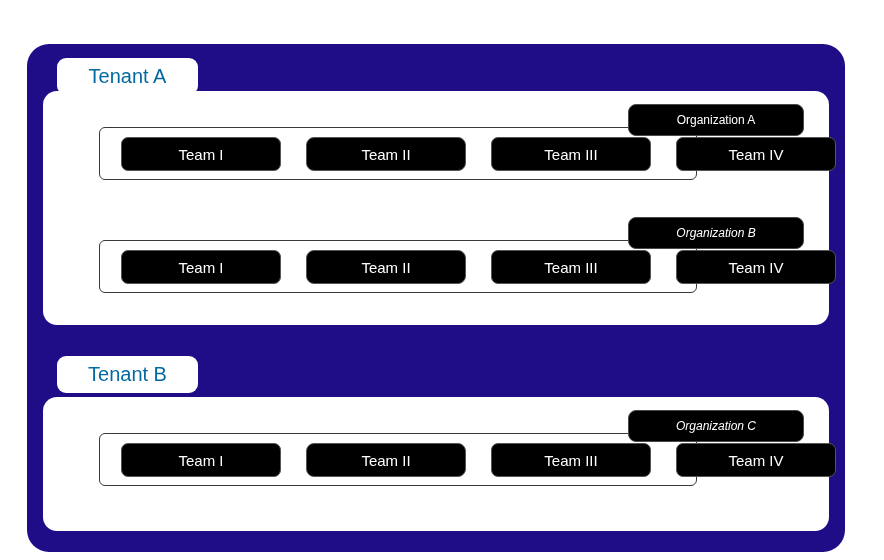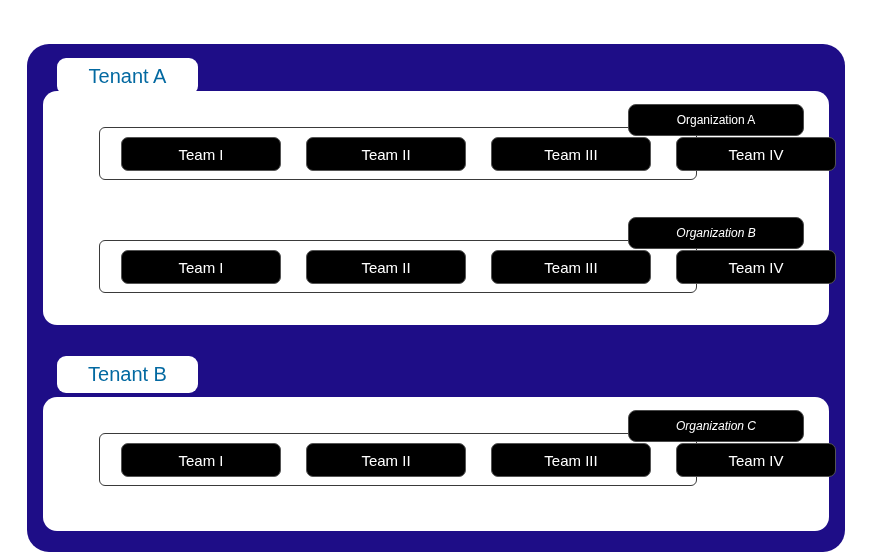--- a/index.html
+++ b/index.html
@@ -148,21 +148,21 @@
     box-sizing: border-box;
     border-radius: 7px;
     display: flex;
     align-items: center;
     justify-content: center;
     color: #ffffff;
     font-size: 15px;
     z-index: 6;
   }
   .team.i   { left: 21px;  }
-  .team.ii  { left: 206px; }
+  .team.ii  { left: 206px; border-radius: 8px; }
   .team.iii { left: 391px; }
   .team.iv  { left: 576px; }
 </style>
 </head>
 <body>
 
 <div id="diagram-root">
 
   <div class="instance-body"></div>
 

